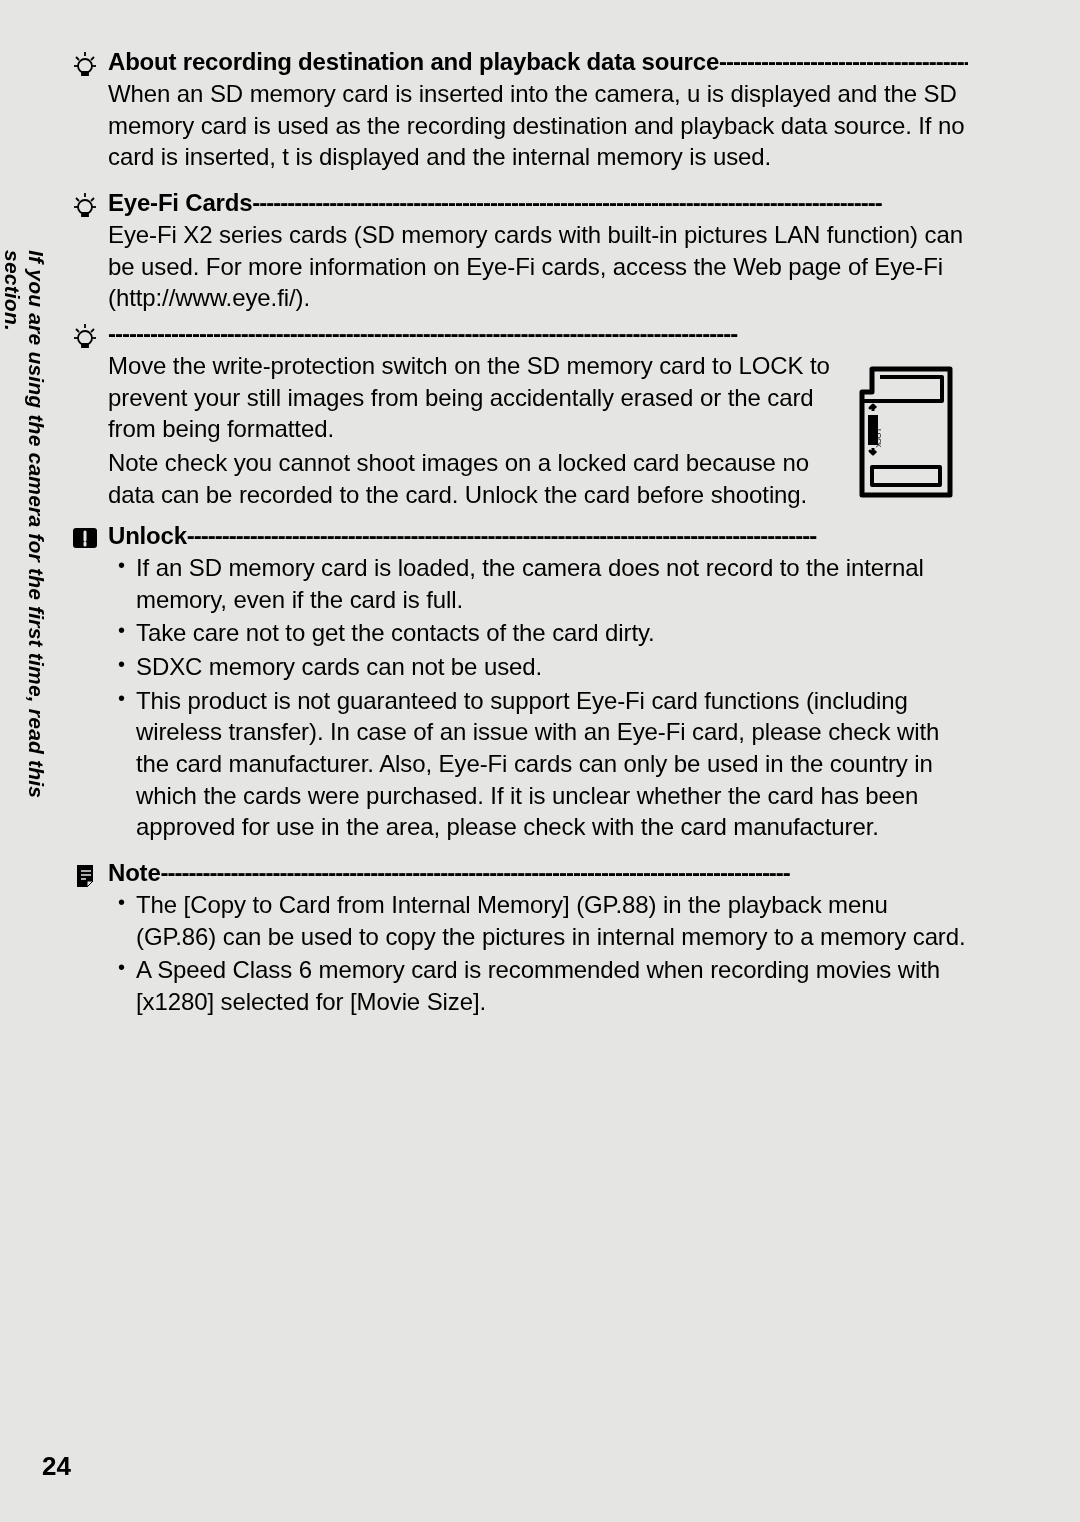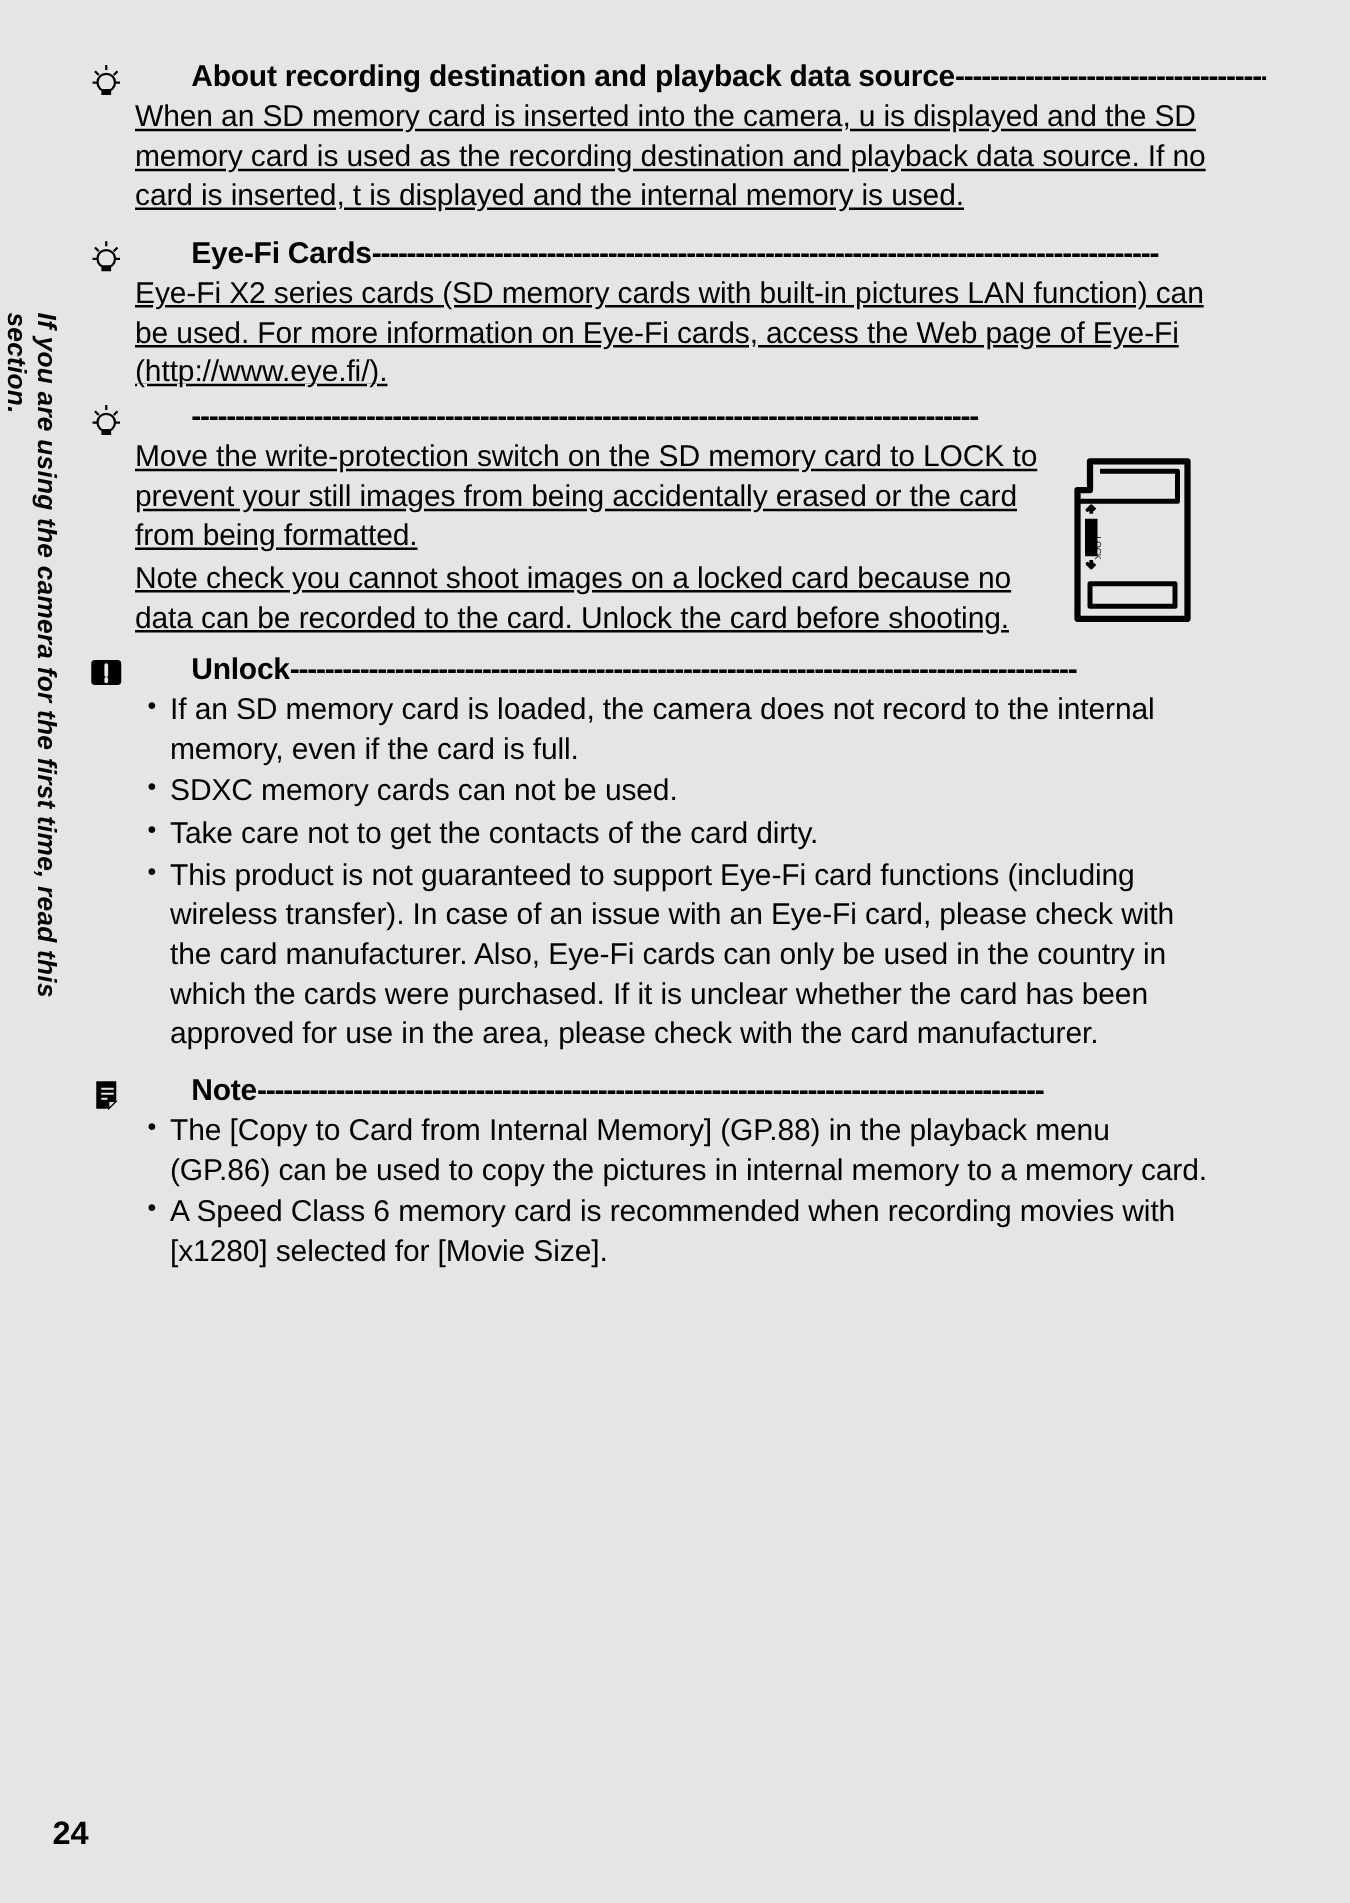--- a/index.html
+++ b/index.html
@@ -46,42 +46,41 @@
     align-items: center;
     justify-content: center;
   }
   .heading-row {
     display: flex;
     align-items: center;
     width: 100%;
     overflow: hidden;
     white-space: nowrap;
     margin-bottom: 2px;
-    margin-left: 45px;
   }
   .heading {
     font-weight: 800;
     font-size: 24px;
     flex: 0 0 auto;
     letter-spacing: -0.2px;
   }
   .dashes {
     flex: 1 1 auto;
     overflow: hidden;
     font-weight: 800;
     font-size: 24px;
     letter-spacing: -1px;
   }
   .body {
     font-size: 24px;
     line-height: 1.32;
     font-weight: 400;
     letter-spacing: -0.1px;
   }
-  .body p { margin-bottom: 2px; text-decoration: underline; }
+  .body p { margin-bottom: 2px; }
   ul.bullets {
     list-style: none;
     padding-left: 28px;
   }
   ul.bullets li {
     position: relative;
     margin-bottom: 2px;
   }
   ul.bullets li::before {
     content: "•";
@@ -208,22 +207,22 @@
           <path d="M14 8 L14 16 M14 19 L14 21" stroke="#e5e5e3" stroke-width="3" stroke-linecap="round"></path>
         </svg>
       </div>
       <div class="heading-row">
         <span class="heading">Unlock</span>
         <span class="dashes">------------------------------------------------------------------------------------------</span>
       </div>
       <div class="body">
         <ul class="bullets">
           <li>If an SD memory card is loaded, the camera does not record to the internal memory, even if the card is full.</li>
+          <li>Take care not to get the contacts of the card dirty.</li>
           <li>SDXC memory cards can not be used.</li>
-          <li>Take care not to get the contacts of the card dirty.</li>
           <li>This product is not guaranteed to support Eye-Fi card functions (including wireless transfer). In case of an issue with an Eye-Fi card, please check with the card manufacturer. Also, Eye-Fi cards can only be used in the country in which the cards were purchased. If it is unclear whether the card has been approved for use in the area, please check with the card manufacturer.</li>
         </ul>
       </div>
     </div>
 
     <div class="gap-sm"></div>
 
     <div class="section">
       <div class="icon-box">
         <svg width="28" height="28" viewBox="0 0 28 28">

